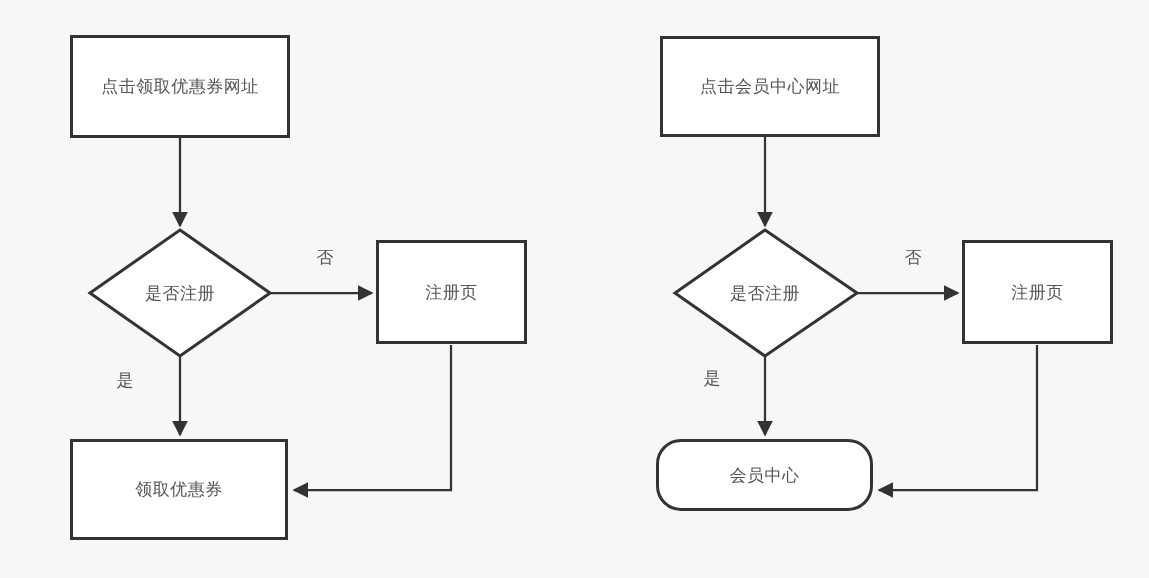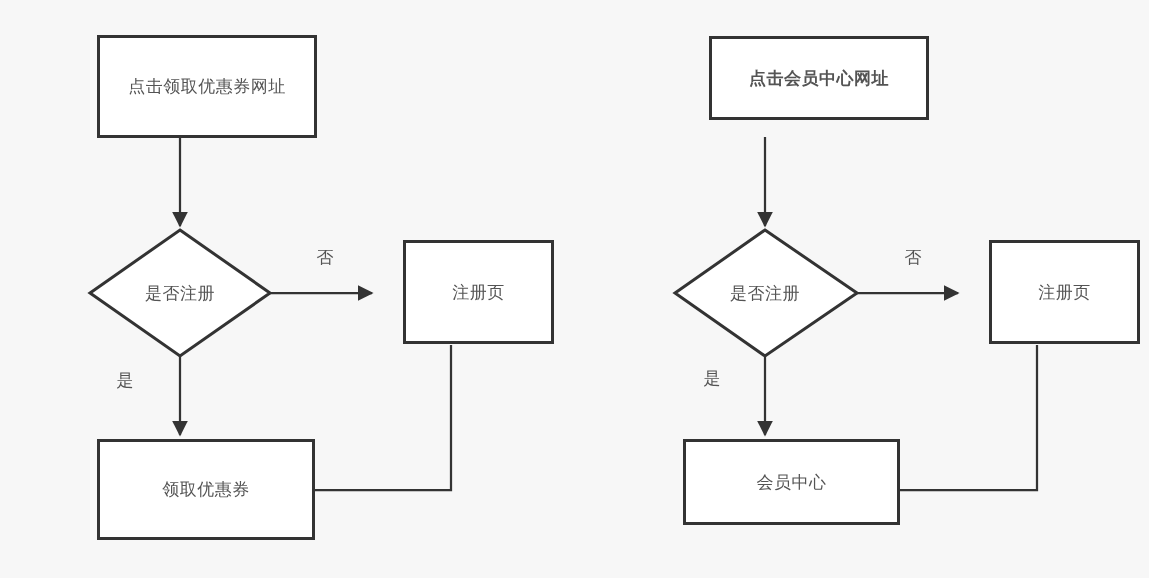--- a/index.html
+++ b/index.html
@@ -32,21 +32,20 @@
     align-items:center;
     justify-content:center;
     text-align:center;
     color:var(--text);
     font-size:17px;
     letter-spacing:0.5px;
   }
   .box{
     background:var(--fill);
     border:3px solid var(--stroke);
-    margin-left:27px;
   }
   .diamond-label{
     background:transparent;
     font-family:Liberation Serif, serif;
   }
   .edge-label{
     position:absolute;
     width:50px;
     height:26px;
     display:flex;
@@ -93,31 +92,31 @@
   <div class="node box" style="left:376px;top:240px;width:151px;height:104px;">
     <span>注册页</span>
   </div>
 
   <div class="edge-label" style="left:100px;top:367px;">是</div>
 
   <div class="node box" style="left:70px;top:439px;width:218px;height:101px;">
     <span>领取优惠券</span>
   </div>
 
-  <div class="node box" style="left:682px;top:36px;width:220px;height:84px;font-weight:bold;">
+  <div class="node box" style="left:660px;top:36px;width:220px;height:101px;">
     <span>点击会员中心网址</span>
   </div>
 
   <div class="node diamond-label" style="left:695px;top:280px;width:140px;height:26px;">是否注册</div>
 
   <div class="edge-label" style="left:888px;top:244px;">否</div>
 
   <div class="node box" style="left:962px;top:240px;width:151px;height:104px;">
     <span>注册页</span>
   </div>
 
   <div class="edge-label" style="left:687px;top:365px;">是</div>
 
-  <div class="node box" style="left:656px;top:439px;width:217px;height:86px;">
+  <div class="node box" style="left:656px;top:439px;width:217px;height:72px;border-radius:25px;">
     <span>会员中心</span>
   </div>
 
 </div>
 
 </body></html>

